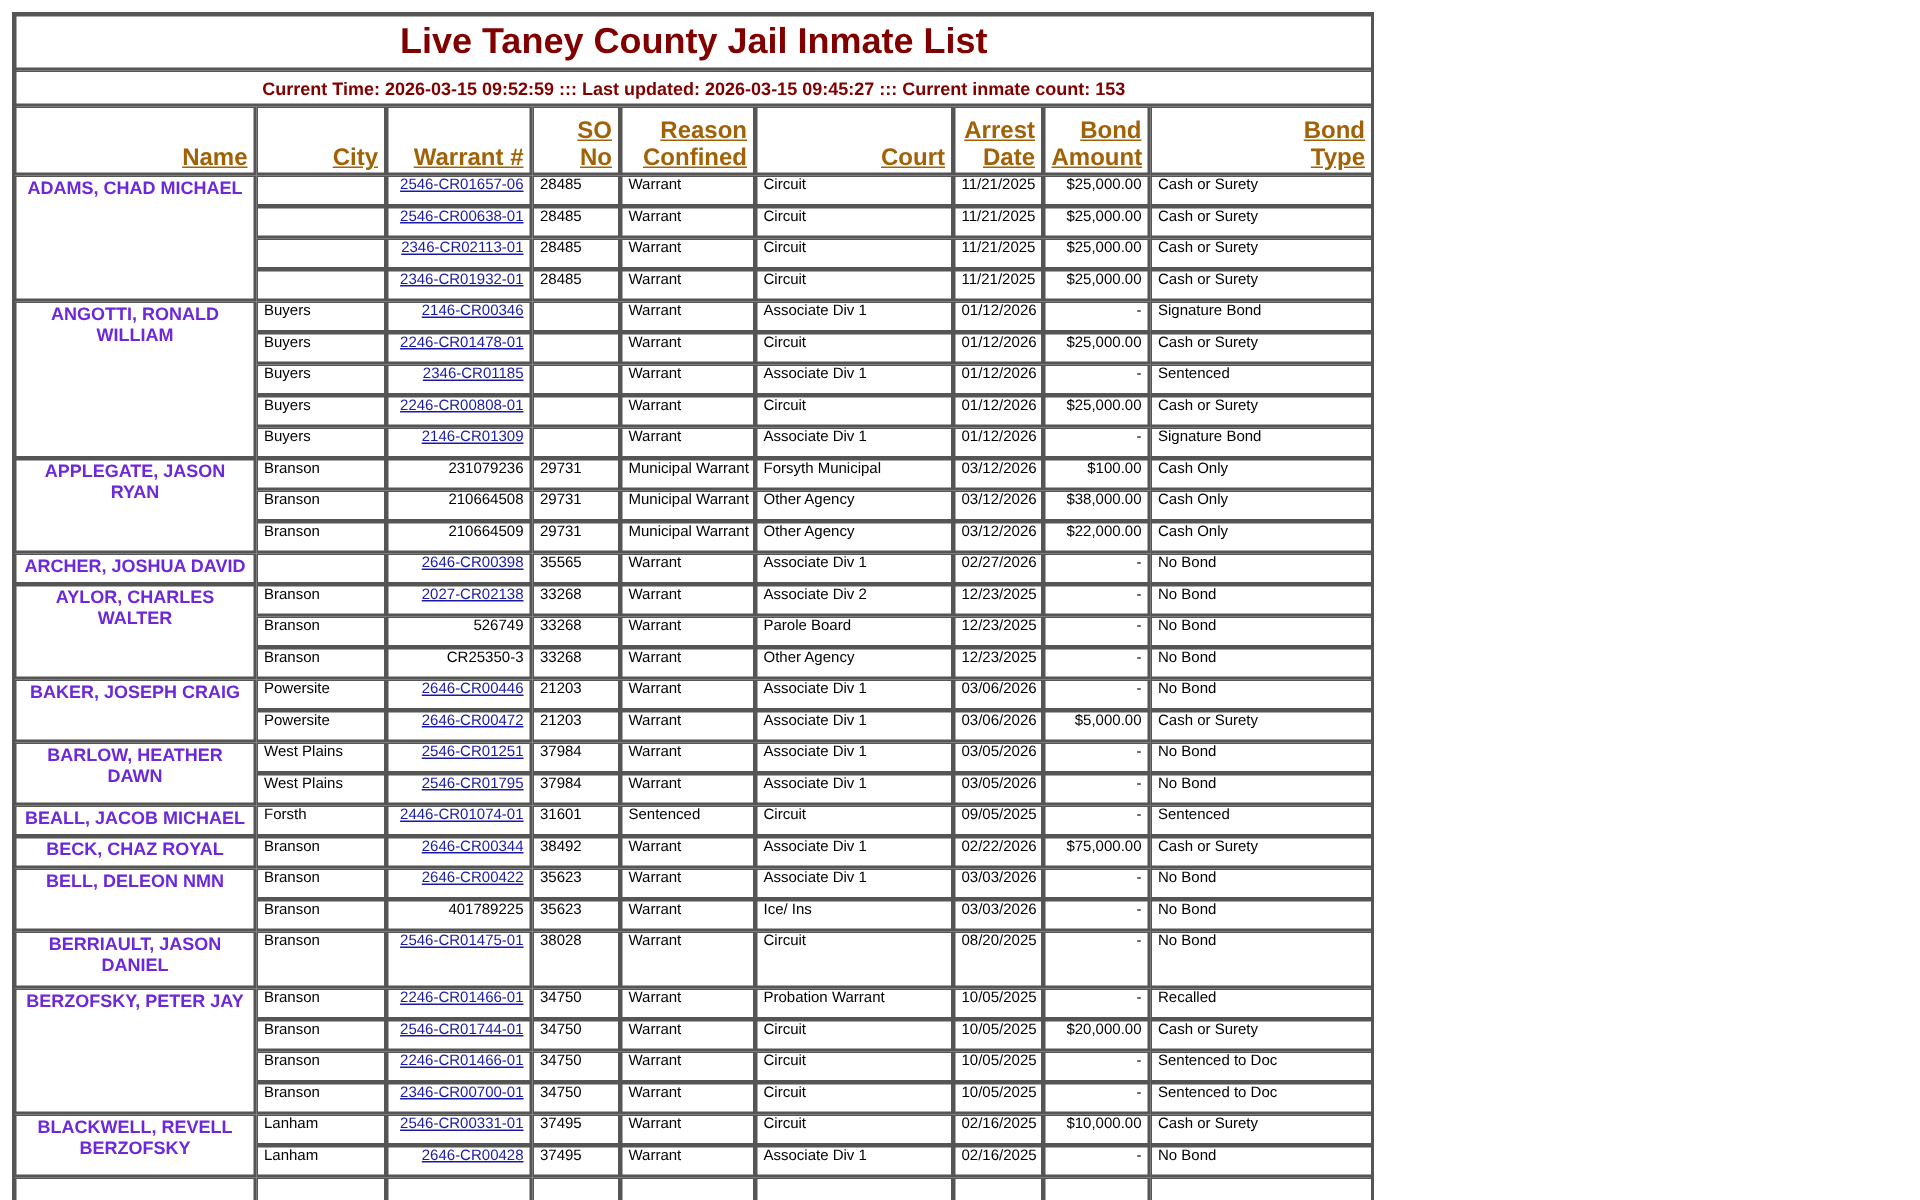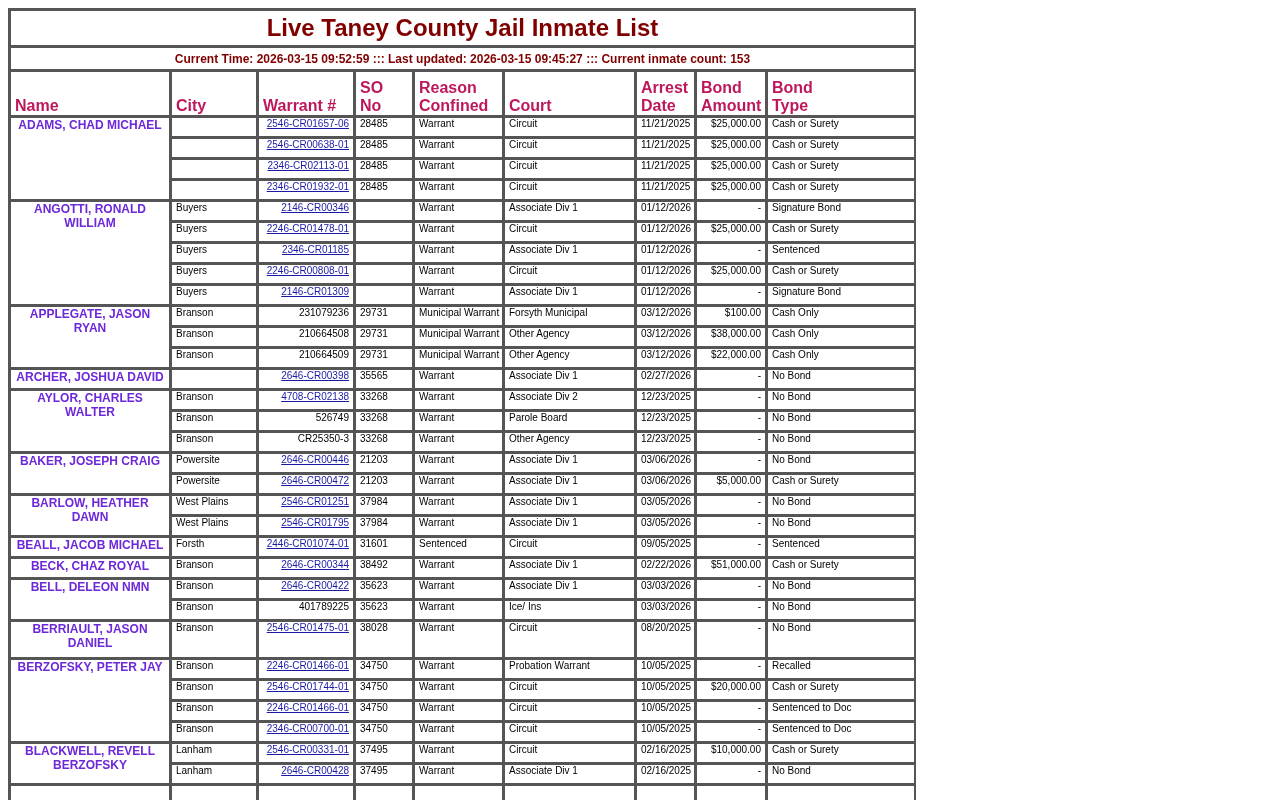--- a/index.html
+++ b/index.html
@@ -29,28 +29,29 @@
   }
   .sub-cell {
     height: 24px;
     text-align: center;
     color: #800000;
     font-weight: bold;
     font-size: 12px;
     border-right: none !important;
   }
   th.col {
-    color: #be185d;
+    color: #a16207;
     font-weight: bold;
     font-size: 16px;
     vertical-align: bottom;
-    text-align: left;
+    text-align: right;
     line-height: 18px;
     height: 46px;
     padding-bottom: 4px;
+    text-decoration: underline;
   }
   td.name {
     font-weight: bold;
     font-size: 12px;
     text-align: center;
     vertical-align: top;
     padding-top: 3px;
     line-height: 14px;
     color: #6d28d9;
   }
@@ -232,21 +233,21 @@
         <td class="d">35565</td>
         <td class="d">Warrant</td>
         <td class="d">Associate Div 1</td>
         <td class="d">02/27/2026</td>
         <td class="d r">-</td>
         <td class="d">No Bond</td>
       </tr>
       <tr>
         <td class="name" rowspan="3">AYLOR, CHARLES WALTER</td>
         <td class="d">Branson</td>
-        <td class="d r"><a class="warrant" href="#">4708-CR02138</a></td>
+        <td class="d r"><a class="warrant" href="#">2027-CR02138</a></td>
         <td class="d">33268</td>
         <td class="d">Warrant</td>
         <td class="d">Associate Div 2</td>
         <td class="d">12/23/2025</td>
         <td class="d r">-</td>
         <td class="d">No Bond</td>
       </tr>
       <tr>
         <td class="d">Branson</td>
         <td class="d r">526749</td>
@@ -321,21 +322,21 @@
         <td class="d">Sentenced</td>
       </tr>
       <tr>
         <td class="name" rowspan="1">BECK, CHAZ ROYAL</td>
         <td class="d">Branson</td>
         <td class="d r"><a class="warrant" href="#">2646-CR00344</a></td>
         <td class="d">38492</td>
         <td class="d">Warrant</td>
         <td class="d">Associate Div 1</td>
         <td class="d">02/22/2026</td>
-        <td class="d r">$51,000.00</td>
+        <td class="d r">$75,000.00</td>
         <td class="d">Cash or Surety</td>
       </tr>
       <tr>
         <td class="name" rowspan="2">BELL, DELEON NMN</td>
         <td class="d">Branson</td>
         <td class="d r"><a class="warrant" href="#">2646-CR00422</a></td>
         <td class="d">35623</td>
         <td class="d">Warrant</td>
         <td class="d">Associate Div 1</td>
         <td class="d">03/03/2026</td>

